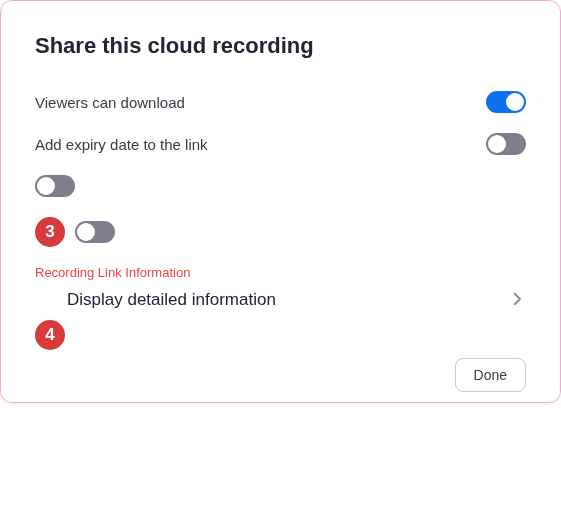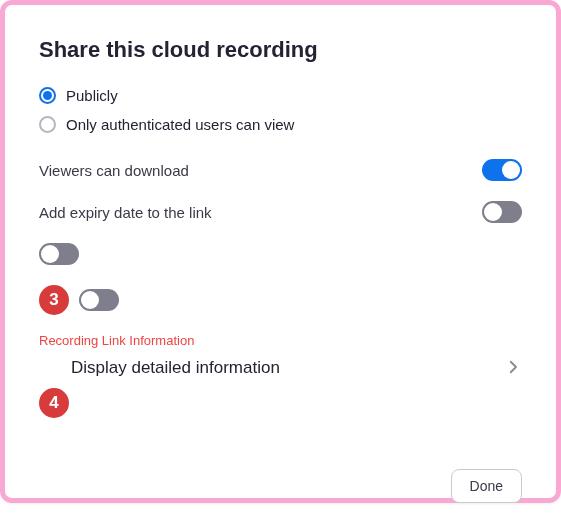--- a/index.html
+++ b/index.html
@@ -5,22 +5,22 @@
     * { box-sizing: border-box; margin: 0; padding: 0; }
     body {
       width: 561px;
       height: 527px;
       font-family: -apple-system, BlinkMacSystemFont, "Segoe UI", Arial, sans-serif;
       color: #232333;
       background: #fff;
     }
     .modal {
       width: 561px;
-      height: 503px;
-      border: 5px solid #f9a8d4;
+      height: 403px;
+      border: 1px solid #f9a8d4;
       border-radius: 12px;
       padding: 32px 34px 24px 34px;
       display: flex;
       flex-direction: column;
       box-shadow: 0 1px 3px rgba(0,0,0,0.08);
       position: relative;
     }
     .title {
       font-size: 22px;
       font-weight: 600;
@@ -160,41 +160,30 @@
       justify-content: flex-end;
     }
     .done-btn {
       padding: 8px 18px;
       border: 1px solid #c9c9d1;
       border-radius: 8px;
       background: #fff;
       font-size: 14px;
       color: #3a3a48;
       cursor: pointer;
-      margin-top: 43px;
     }
   </style>
 </head>
 <body>
 
 <div class="modal">
 
   <div class="title">Share this cloud recording</div>
 
 
-  <div class="radiogroup">
-    <div class="radio-option">
-      <span class="radio checked"></span>
-      <span>Publicly</span>
-    </div>
-    <div class="radio-option">
-      <span class="radio"></span>
-      <span>Only authenticated users can view</span>
-    </div>
-  </div>
 
   <div class="row">
     <span>Viewers can download</span>
     <div class="toggle on">
         <div class="knob"></div>
       </div>
   </div>
 
   <div class="row">
     <span>Add expiry date to the link</span>

